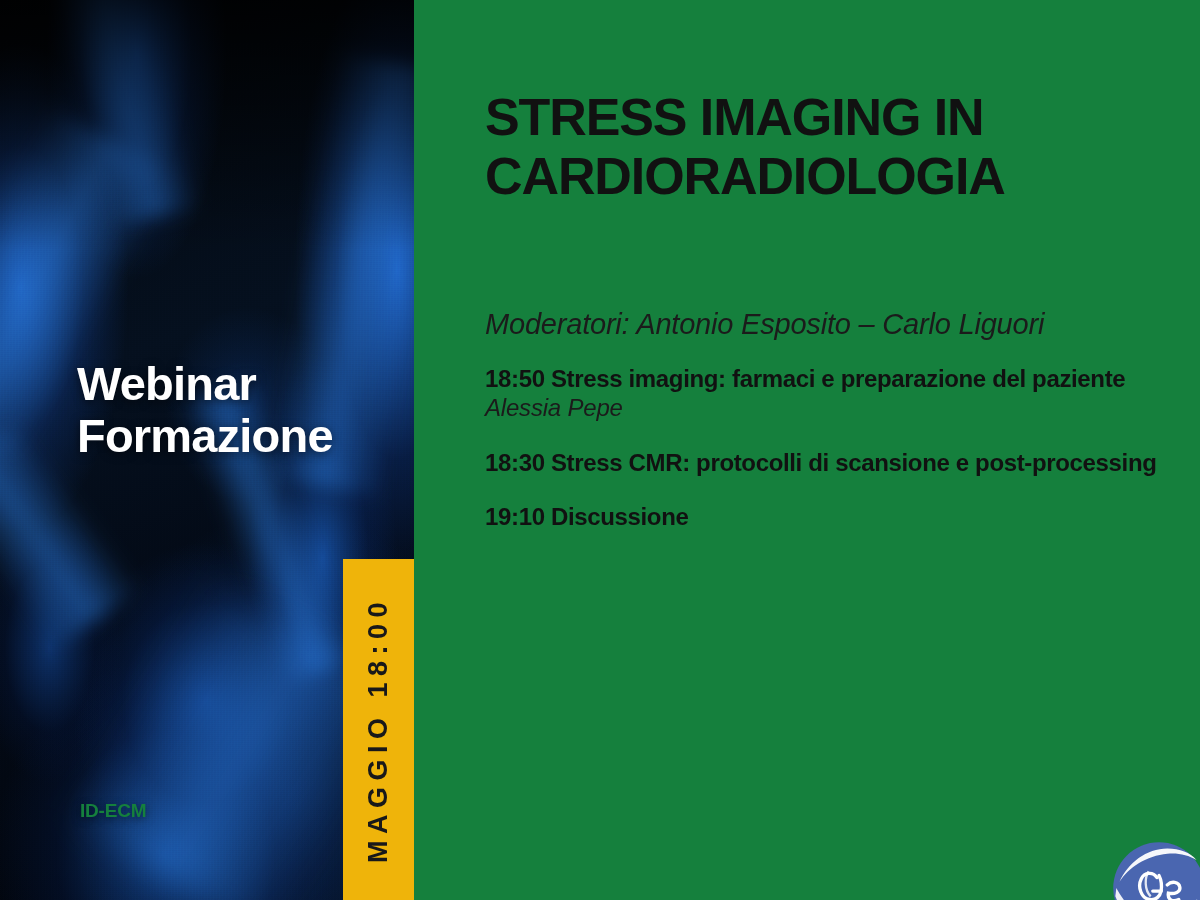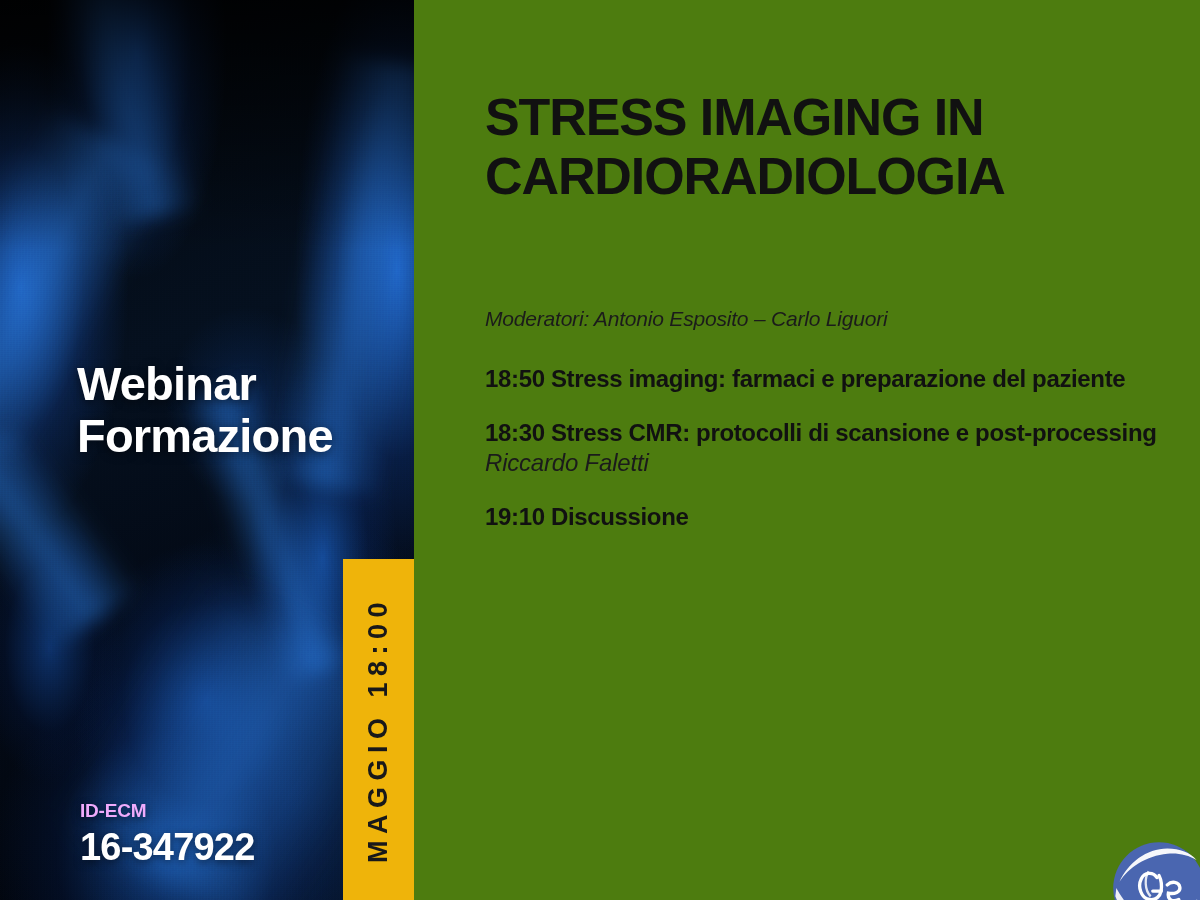--- a/index.html
+++ b/index.html
@@ -78,21 +78,21 @@
   }
   .webinar-block div { white-space:nowrap; }
 
   
   .idecm-block {
     position:absolute;
     left:80px; top:800px;
     text-shadow:0 2px 8px rgba(0,0,0,0.55);
   }
   .idecm-label {
-    color:#f0abfc;
+    color:#15803d;
     font-weight:700;
     font-size:19px;
     letter-spacing:-0.2px;
     line-height:1.2;
   }
   .idecm-value {
     color:#ffffff;
     font-weight:700;
     font-size:38px;
     letter-spacing:-0.8px;
@@ -119,21 +119,21 @@
     font-size:27px;
     letter-spacing:6.5px;
     font-family:"Liberation Sans", sans-serif;
   }
 
   
   .right-panel {
     position:absolute;
     left:414px; top:0;
     width:786px; height:900px;
-    background:#4d7c0f;
+    background:#15803d;
   }
 
   .poster-title {
     position:absolute;
     left:71px; top:88px;
     width:660px;
     color:#111111;
     font-weight:700;
     font-size:52px;
     line-height:1.14;
@@ -141,21 +141,21 @@
     text-transform:uppercase;
   }
 
   .moderators {
     position:absolute;
     left:71px; top:306px;
     width:680px;
     color:#1b1b1b;
     font-style:italic;
     font-weight:400;
-    font-size:21px;
+    font-size:29px;
     line-height:1.25;
     letter-spacing:-0.2px;
   }
 
   .program {
     position:absolute;
     left:71px; top:365px;
     width:700px;
   }
   .program-item { margin-bottom:26px; }
@@ -201,41 +201,40 @@
     <div class="mri-grain"></div>
     <div class="mri-dark-top"></div>
 
     <div class="webinar-block">
       <div>Webinar</div>
       <div>Formazione</div>
     </div>
 
     <div class="idecm-block">
       <div class="idecm-label">ID-ECM</div>
-      <div class="idecm-value">16-347922</div>
     </div>
   </div>
 
   <div class="date-bar">
     <span class="date-bar-text">MAGGIO 18:00</span>
   </div>
 
   <div class="right-panel">
 
     <h1 class="poster-title">STRESS IMAGING IN CARDIORADIOLOGIA</h1>
 
     <div class="moderators">Moderatori: Antonio Esposito – Carlo Liguori</div>
 
     <div class="program" id="program-list">
         <div class="program-item">
           <div class="program-heading">18:50 Stress imaging: farmaci e preparazione del paziente</div>
+          <div class="program-speaker italic">Alessia Pepe</div>
         </div>
         <div class="program-item">
           <div class="program-heading">18:30 Stress CMR: protocolli di scansione e post-processing</div>
-          <div class="program-speaker italic">Riccardo Faletti</div>
         </div>
         <div class="program-item">
           <div class="program-heading">19:10 Discussione</div>
         </div>
       </div>
 
     <div class="ge-logo">
       <svg viewBox="0 0 100 100" xmlns="http://www.w3.org/2000/svg" aria-hidden="true">
         <circle cx="50" cy="50" r="44" fill="#4a66b0"></circle>
         <path d="M12 44 C20 26, 38 12, 58 12 C70 12, 80 16, 86 23 C78 18, 68 16, 58 17 C38 19, 21 30, 12 44 Z" fill="#ffffff" opacity="0.95"></path>

